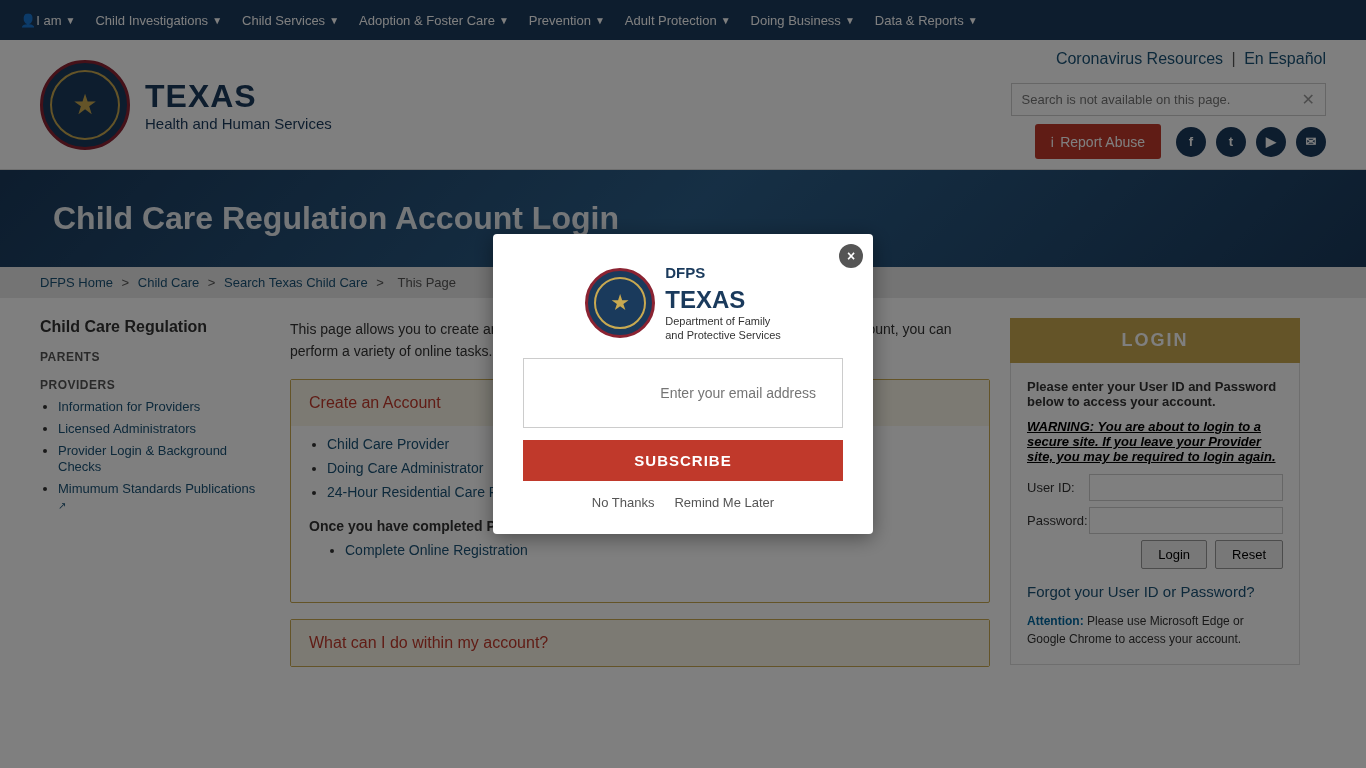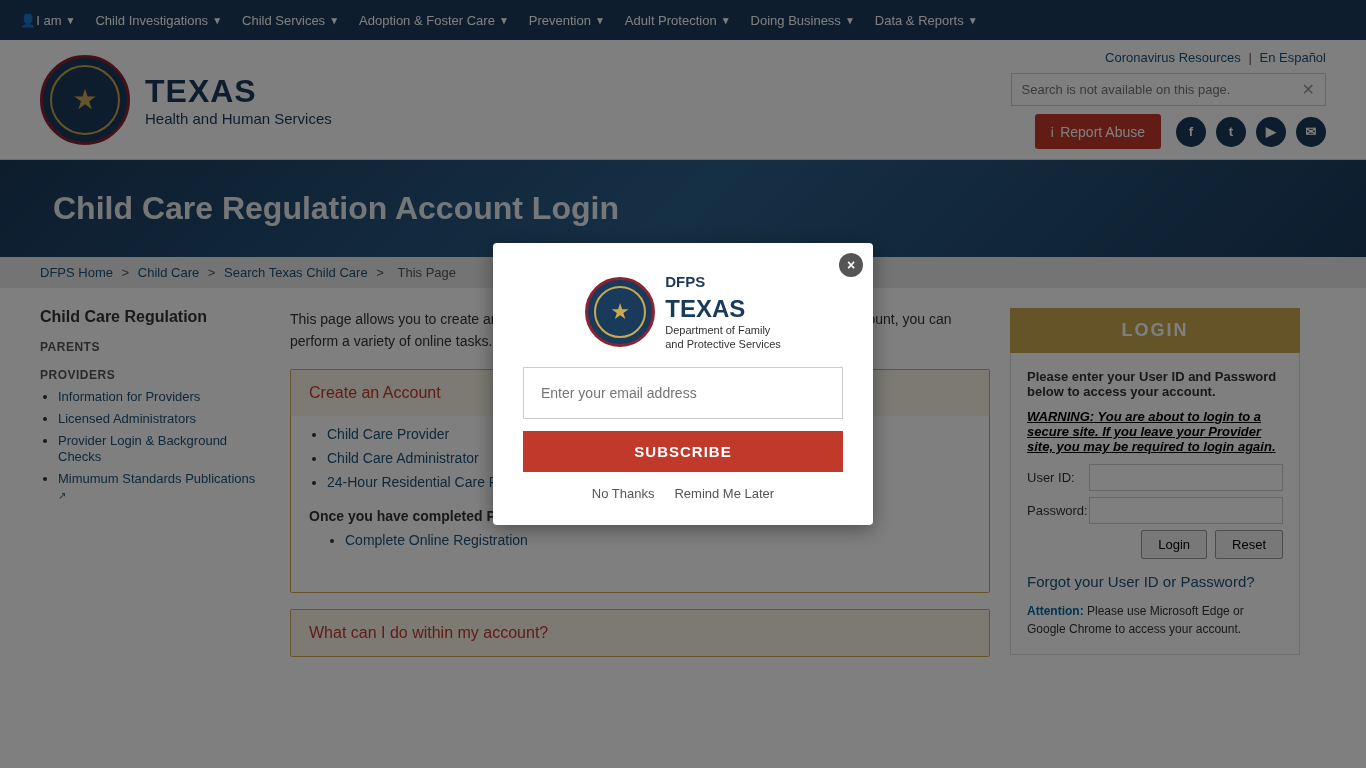--- a/index.html
+++ b/index.html
@@ -52,28 +52,29 @@
       border: 2px solid #c8a951;
       background: #1a3a5c;
       display: flex; align-items: center; justify-content: center;
     }
     .star-text { color: #c8a951; font-size: 28px; }
     #logo-text { display: flex; flex-direction: column; }
     #logo-texas { color: #1a3a5c; font-size: 32px; font-weight: bold; letter-spacing: 1px; }
     #logo-sub { color: #1a3a5c; font-size: 15px; }
 
     #header-right { display: flex; flex-direction: column; align-items: flex-end; gap: 8px; }
-    #top-links { font-size: 13px; color: #555; }
+    #top-links { font-size: 16px; color: #555; }
     #top-links a { color: #1a5276; text-decoration: none; }
     #top-links span { margin: 0 4px; }
 
     #search-bar {
       display: flex; align-items: center;
       border: 1px solid #ccc;
       background: #fff;
+      margin-top: 7px;
     }
     #search-bar input {
       border: none; outline: none;
       padding: 6px 10px;
       font-size: 13px;
       width: 280px;
       color: #999;
     }
     #search-bar button {
       background: #fff; border: none; cursor: pointer;
@@ -278,23 +279,23 @@
     #modal-desc {
       text-align: center;
       font-size: 14px;
       color: #333;
       margin-bottom: 16px;
       line-height: 1.5;
     }
     #modal-email {
       width: 100%;
       border: 1px solid #ccc;
-      padding: 17px;
+      padding: 26px;
       font-size: 14px;
-      text-align: left;
+      text-align: right;
       outline: none;
       margin-bottom: 12px;
       color: #999;
     }
     #modal-subscribe {
       width: 100%;
       background: #c0392b;
       color: #fff;
       border: none;
       padding: 12px;
@@ -431,21 +432,21 @@
     <div class="accordion">
       <div class="accordion-header">
         <span>Create an Account</span>
       </div>
       <div class="content-list">
         <ul>
           <li>
             <a href="#">Child Care Provider</a>
           </li>
           <li>
-            <a href="#">Child Care Administrator</a>
+            <a href="#">Doing Care Administrator</a>
           </li>
           <li>
             <a href="#">24-Hour Residential Care Provider ↗</a>
           </li>
         </ul>
         <div class="content-section" style="padding: 10px 18px;">
           <h3>Once you have completed Pre-Application activities:</h3>
           <ul>
             <li>
               <a href="#">Complete Online Registration</a>

